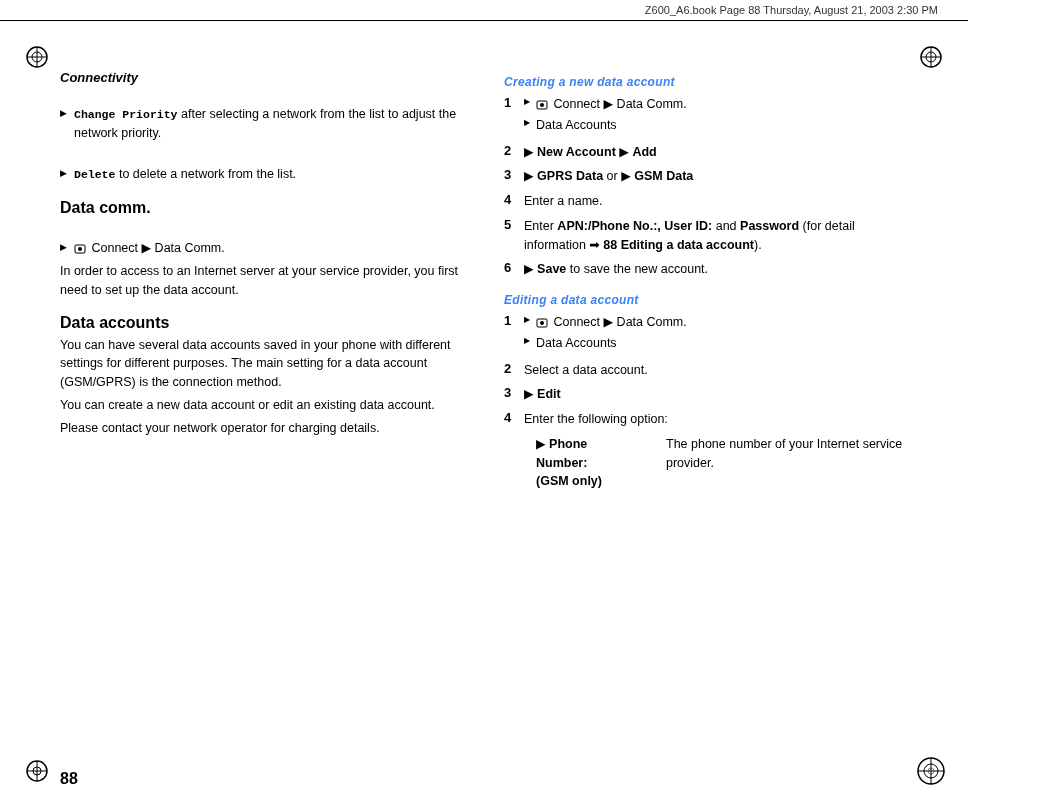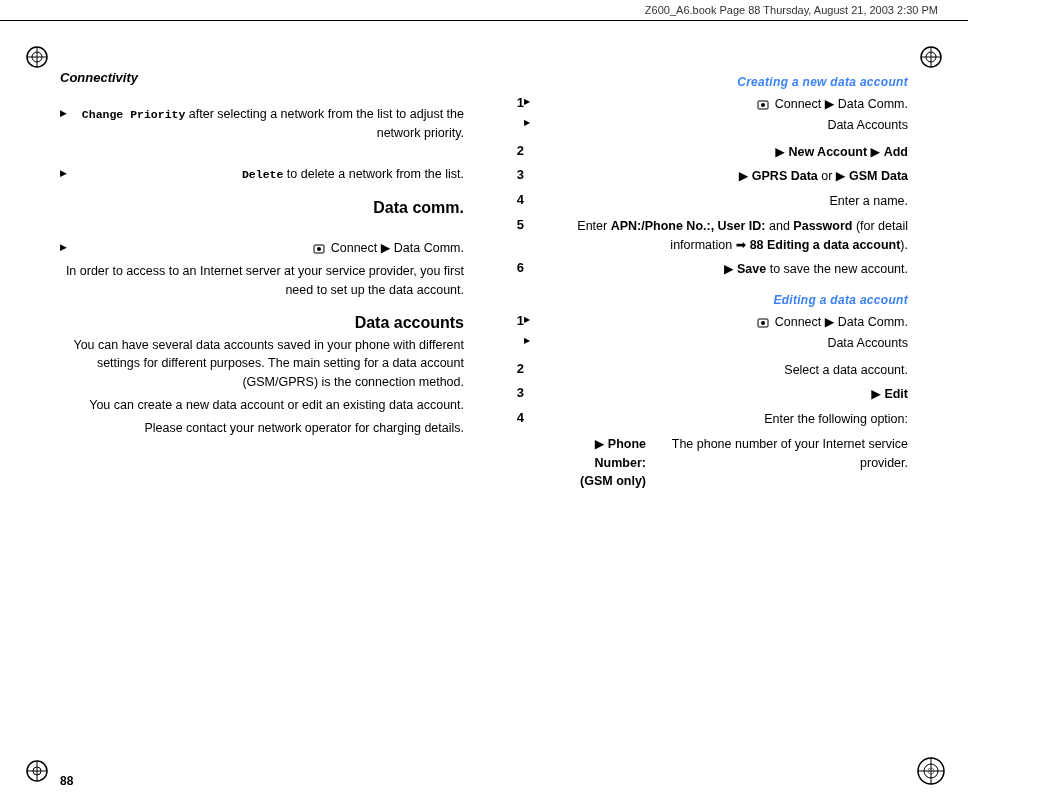--- a/index.html
+++ b/index.html
@@ -13,21 +13,20 @@
       color: #000;
       overflow: hidden;
       position: relative;
     }
 
     .page-container {
       width: 968px;
       height: 808px;
       background: #fff;
       position: relative;
-      text-align: right;
     }
 
     
     .top-bar {
       border-bottom: 1px solid #000;
       padding: 4px 30px;
       font-size: 11px;
       color: #333;
       display: flex;
       justify-content: flex-end;
@@ -155,21 +154,21 @@
     }
     .option-desc {
       flex: 1;
     }
 
     
     .page-number {
       position: absolute;
       bottom: 20px;
       left: 60px;
-      font-size: 12px;
+      font-size: 16px;
       font-weight: bold;
     }
 
     
     .connectivity-label {
       color: #000;
       font-size: 13px;
       font-weight: bold;
       font-style: italic;
       position: absolute;

